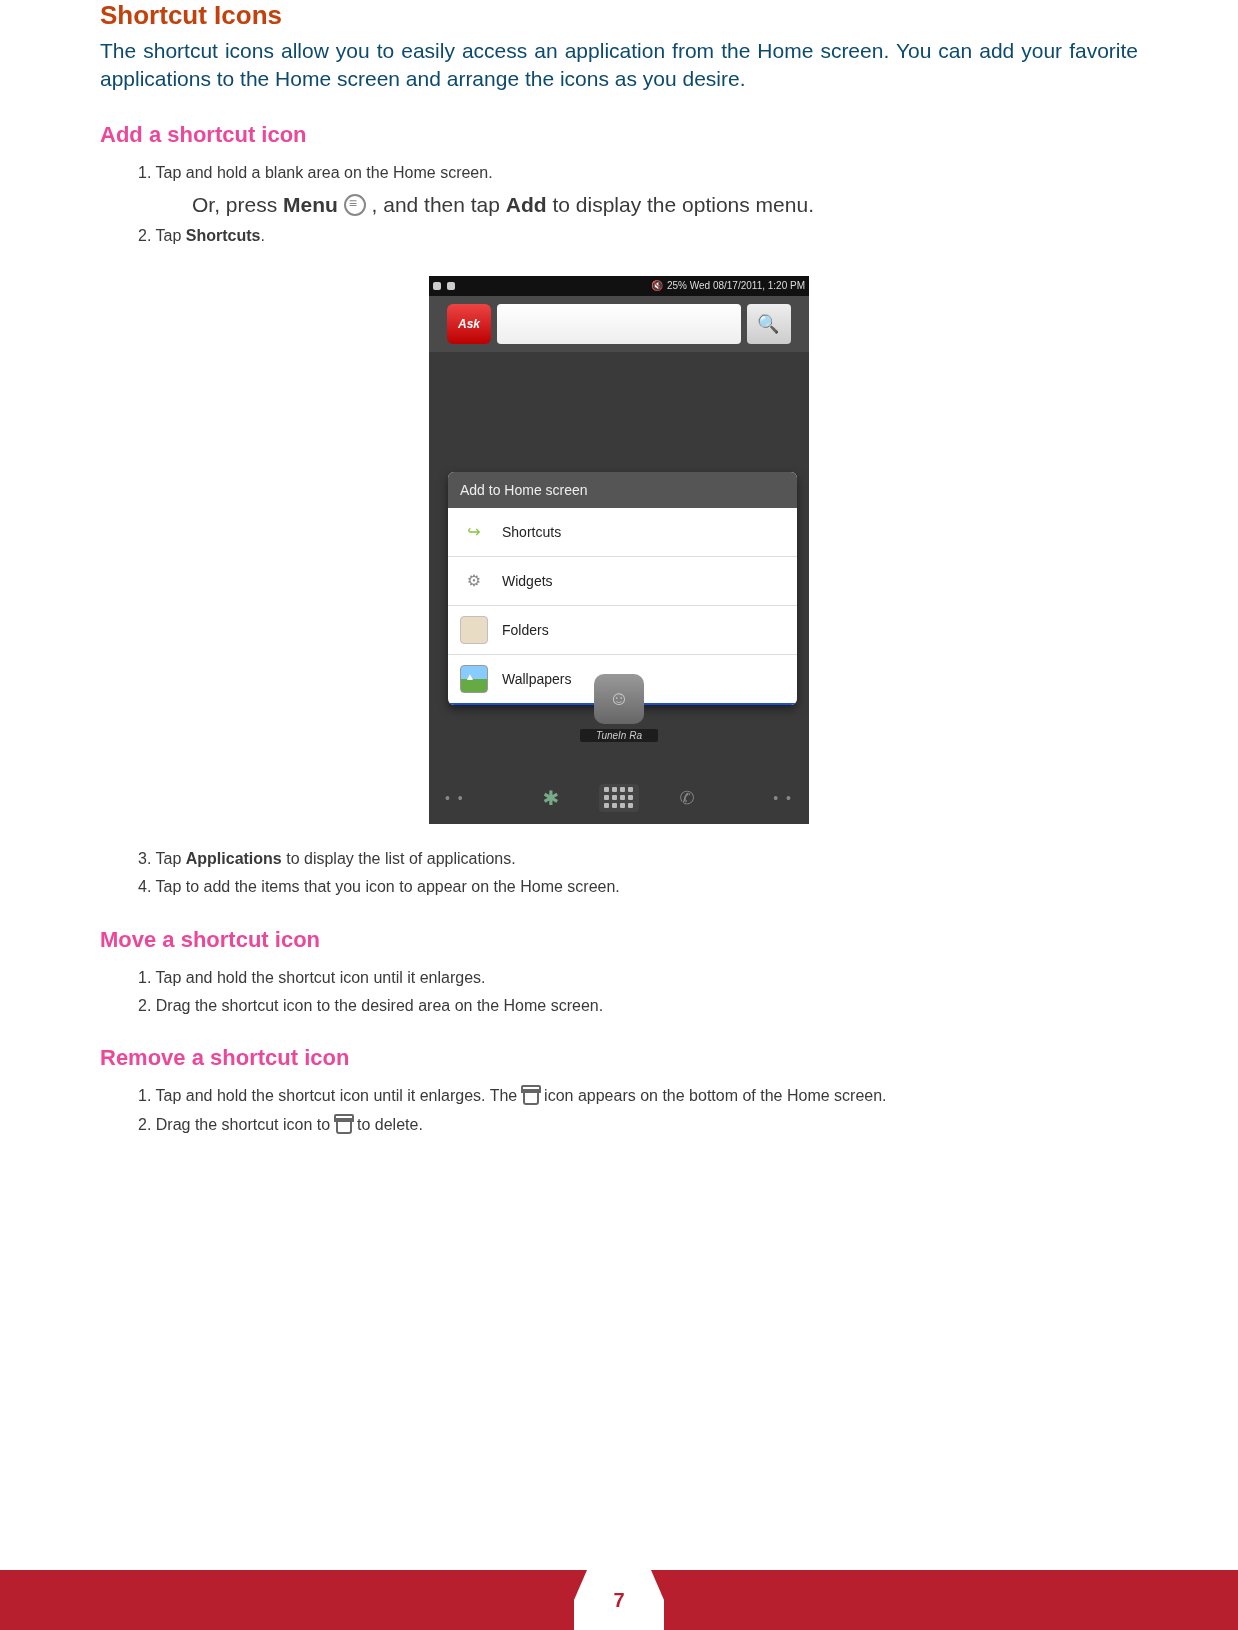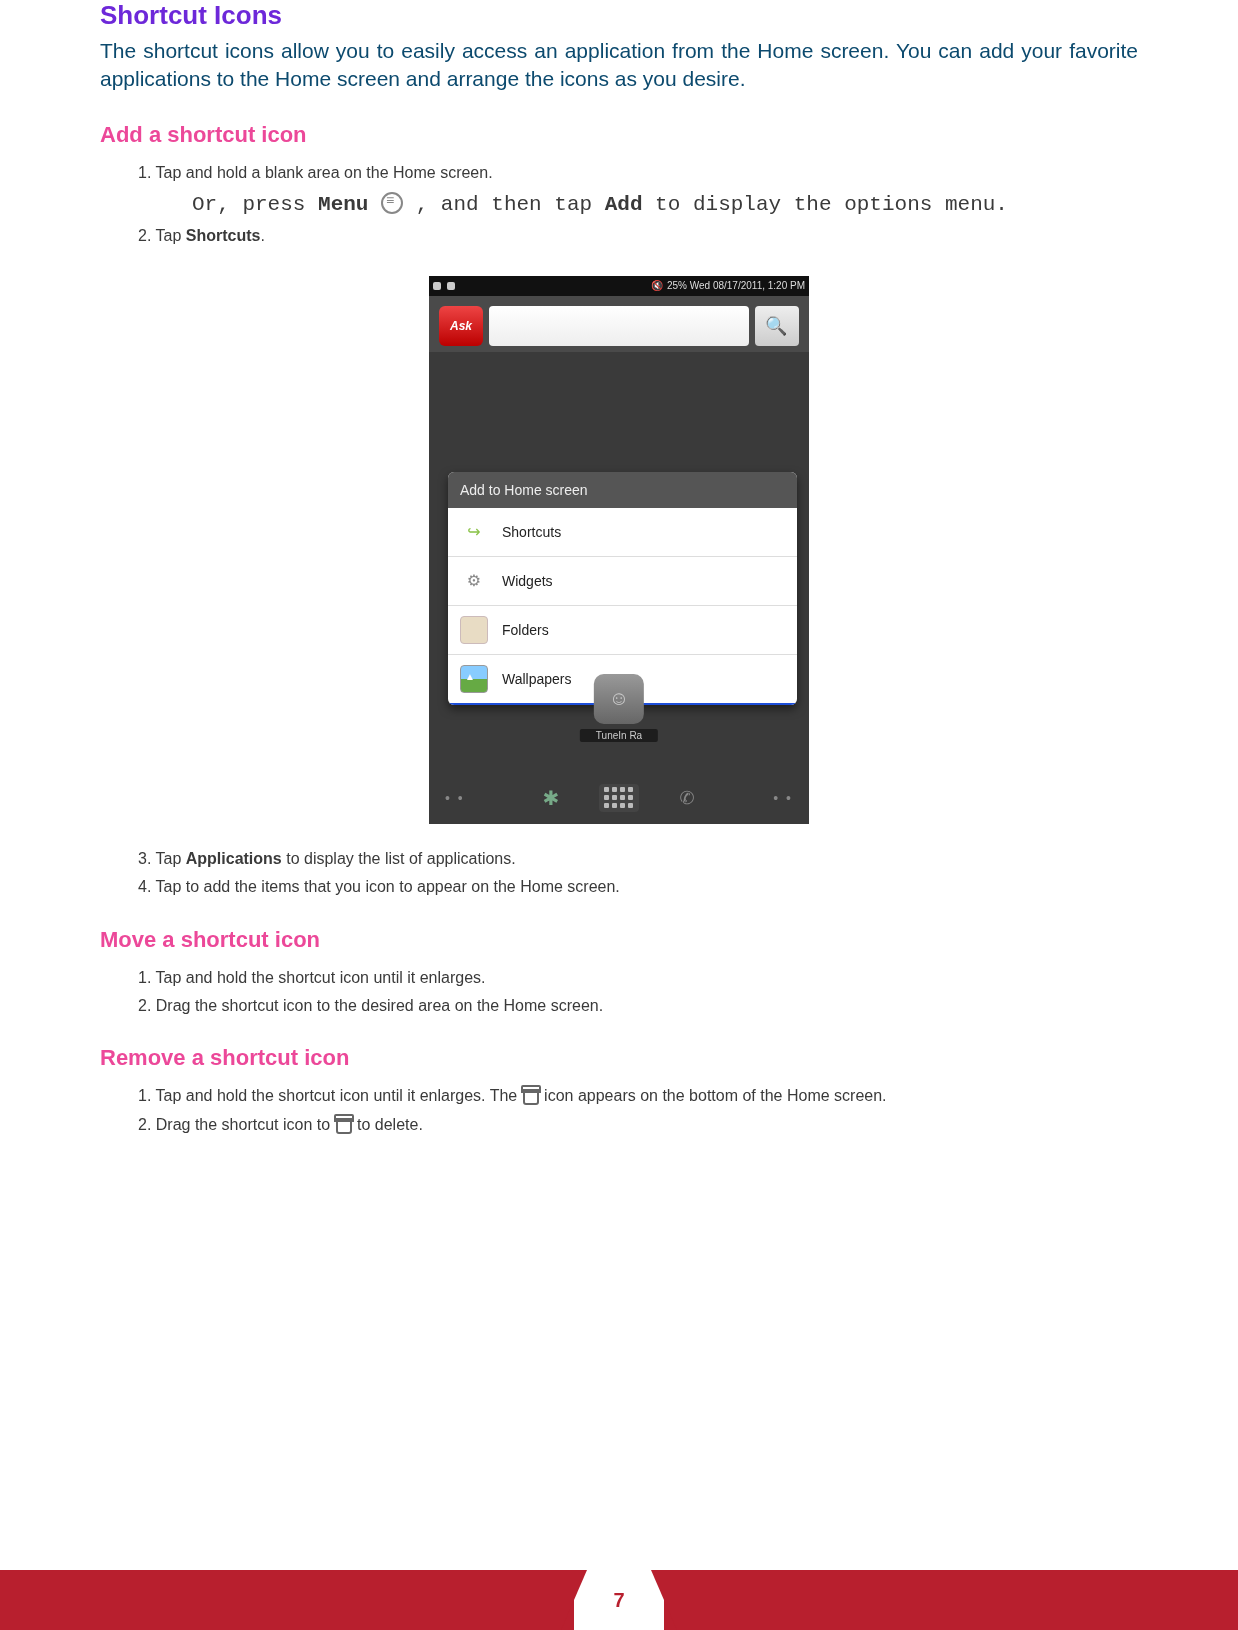--- a/index.html
+++ b/index.html
@@ -11,21 +11,21 @@
   width: 1238px;
   height: 1630px;
   position: relative;
 }
 .page {
   padding: 0 100px 0 100px;
 }
 .heading {
   font-size: 26px;
   font-weight: bold;
-  color: #6d28d9;
+  color: #c2410c;
   margin-top: 0;
   margin-left: 0;
   margin-bottom: 6px;
 }
 .intro {
   font-size: 21px;
   line-height: 1.35;
   text-align: justify;
   margin-bottom: 28px;
   color: #0c4a6e;
@@ -49,21 +49,20 @@
   position: relative;
   text-align: justify;
 }
 .numslot {
   display: inline;
 }
 .subline {
   font-size: 21px;
   line-height: 1.4;
   margin: 4px 0 6px 54px;
-  font-family: Liberation Mono, monospace;
 }
 .strong { font-weight: bold; }
 
 
 .icon-chip {
   display: inline-block;
   width: 22px;
   height: 22px;
   border: 2px solid #888;
   border-radius: 50%;
@@ -125,22 +124,22 @@
   font-size: 10px;
   padding: 8px 4px;
 }
 .status-left { display: flex; gap: 6px; color: #aaa; }
 .status-dot { width: 8px; height: 8px; background: #ccc; border-radius: 2px; }
 .status-right { color: #ddd; font-size: 10px; }
 .searchrow {
   height: 56px;
   background: #4a4a4a;
   display: flex;
-  align-items: flex-start;
-  padding: 10px;
+  align-items: center;
+  padding: 18px;
   gap: 6px;
 }
 .ask-badge {
   width: 44px; height: 40px;
   background: linear-gradient(#e44, #b00);
   border-radius: 6px;
   display: flex; align-items: center; justify-content: center;
   font-weight: bold; font-style: italic;
 }
 .search-input {
@@ -207,20 +206,21 @@
   border-radius: 10px;
   background: linear-gradient(#999,#666);
   display: flex; align-items: center; justify-content: center;
   font-size: 20px;
 }
 .radio-chip .label {
   background: rgba(0,0,0,0.5);
   font-size: 10px;
   padding: 1px 16px;
   border-radius: 2px;
+  font-style: italic;
 }
 .navbar {
   height: 52px;
   display: flex;
   align-items: center;
   justify-content: space-between;
   padding: 0 16px;
 }
 .navdots { color: #888; letter-spacing: 2px; font-size: 14px; }
 .navmid { display: flex; gap: 34px; align-items: center; }

